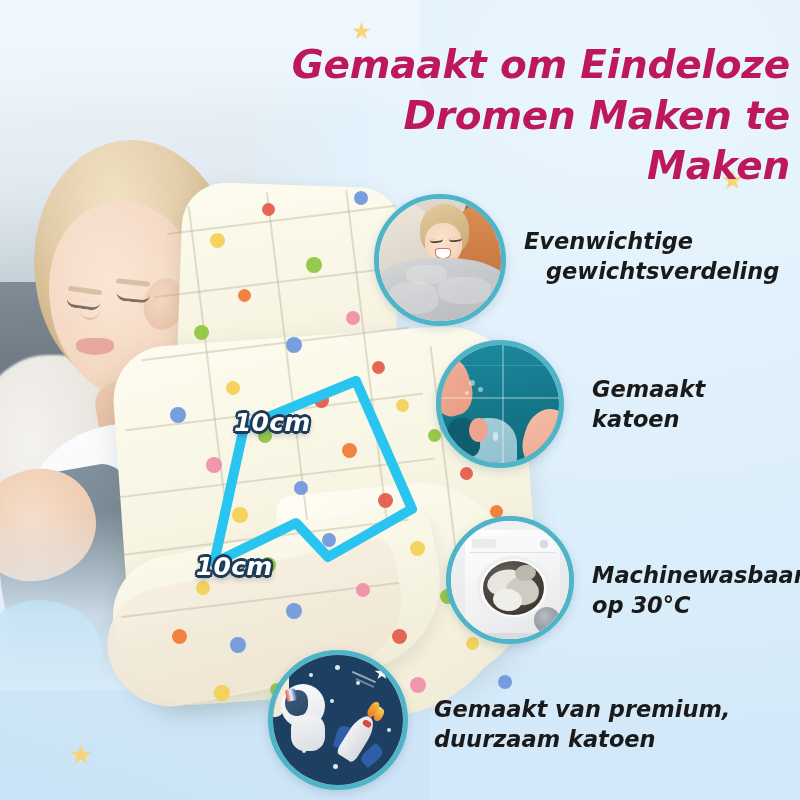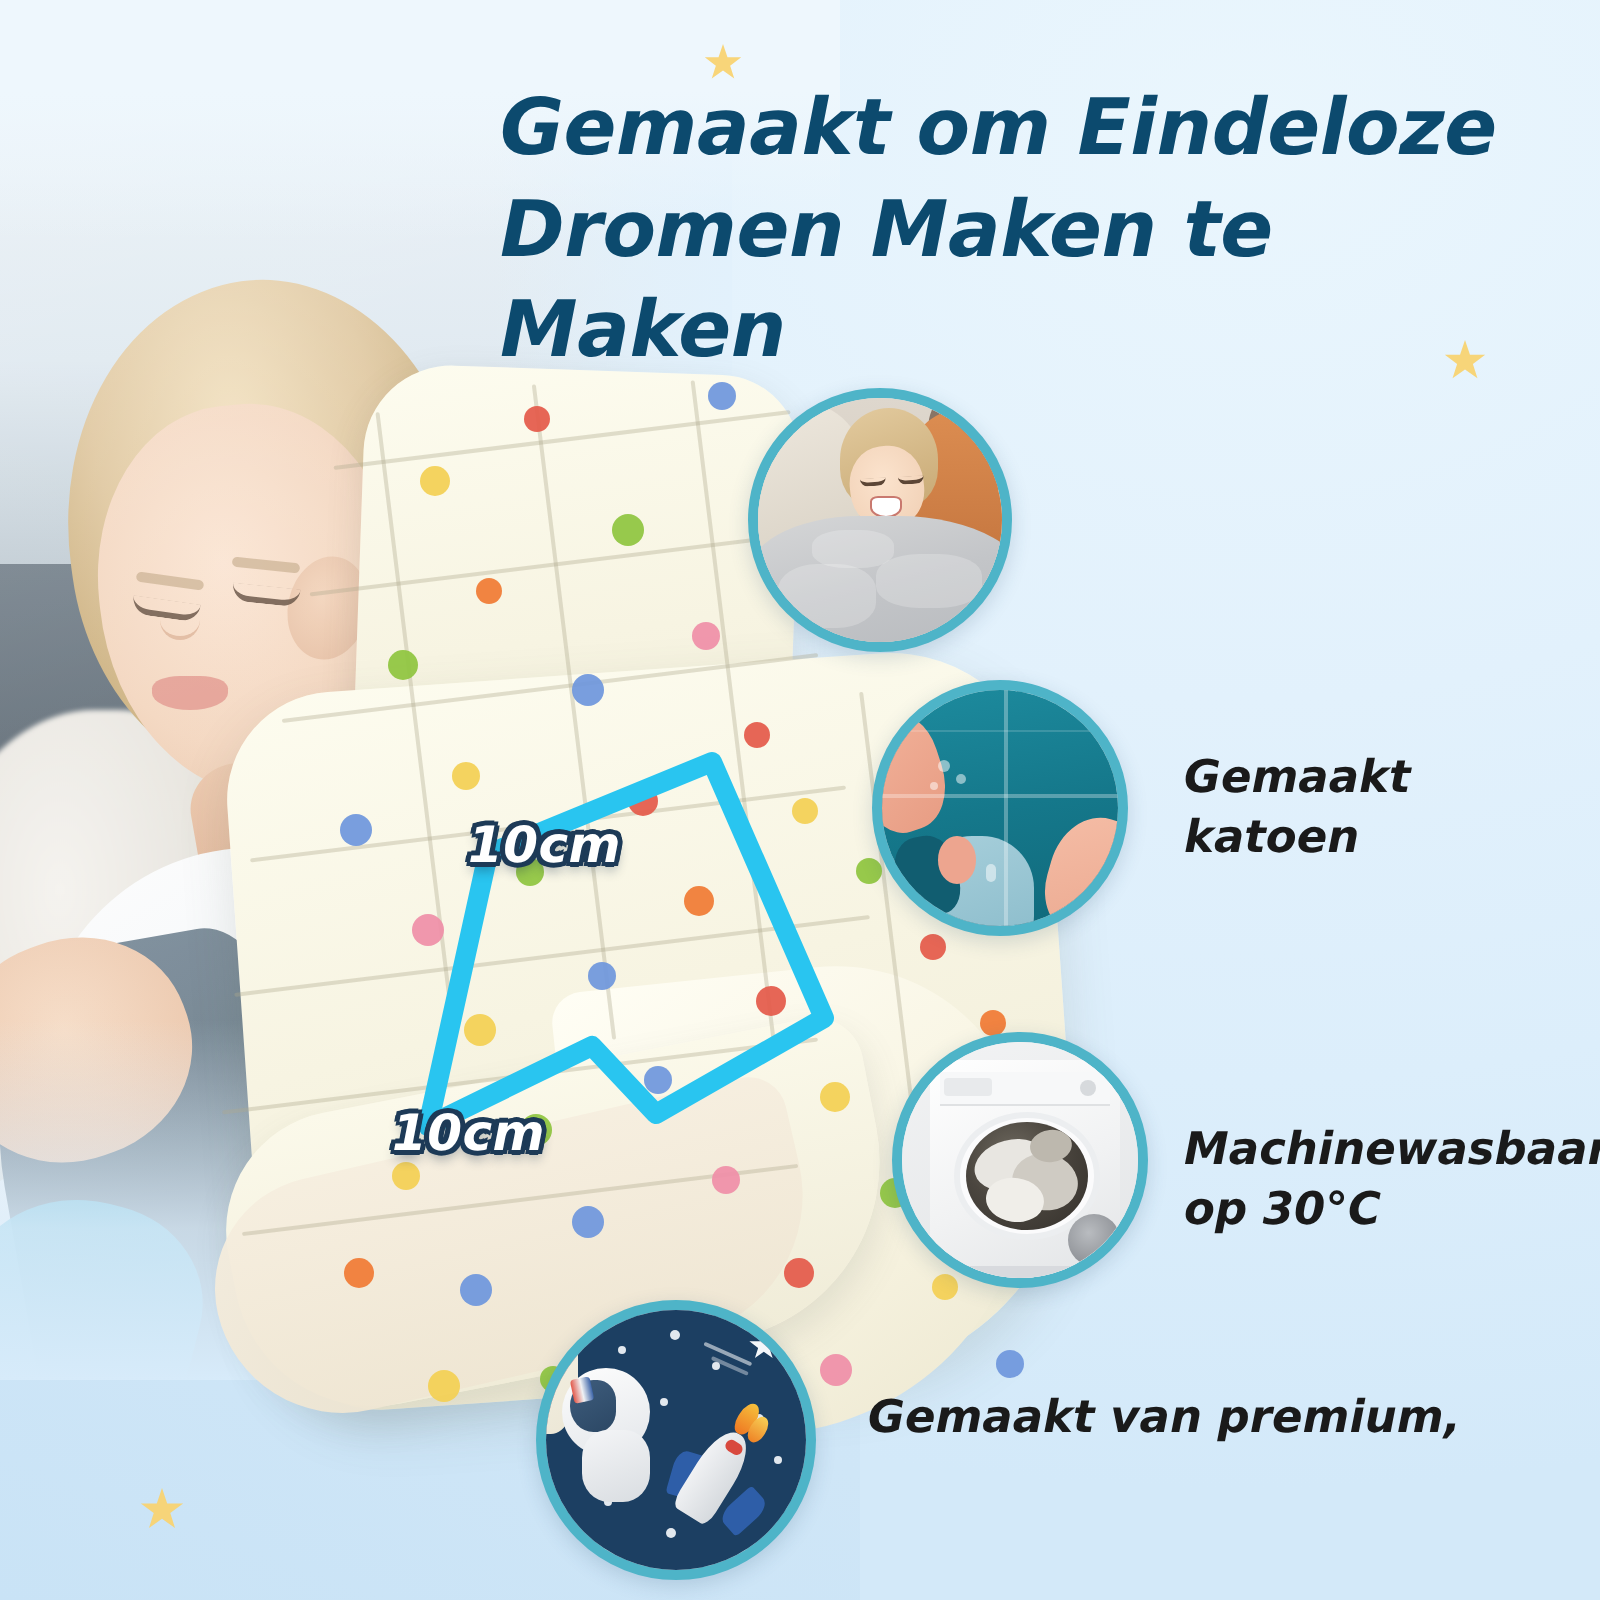--- a/index.html
+++ b/index.html
@@ -203,25 +203,25 @@
     letter-spacing:.2px;
     text-shadow:
       -2px -2px 0 #1d3a57, 2px -2px 0 #1d3a57, -2px 2px 0 #1d3a57, 2px 2px 0 #1d3a57,
       0 -2.6px 0 #1d3a57, 0 2.6px 0 #1d3a57, -2.6px 0 0 #1d3a57, 2.6px 0 0 #1d3a57,
       0 4px 6px rgba(20,45,70,.45);
   }
 
   
   .headline{
     position:absolute; left:250px; top:40px; width:540px; z-index:9;
-    text-align:left;
+    text-align:right;
     font-family:"DejaVu Sans", sans-serif;
     font-weight:bold; font-style:italic;
     font-size:39px; line-height:1.30;
-    color:#0c4a6e;
+    color:#be185d;
     letter-spacing:-.2px;
   }
   .headline span{ display:block; }
 
   
   .feature-circle{
     position:absolute; border-radius:50%; z-index:8;
     border:5px solid #4eb4c8;
     overflow:hidden;
     background:#e8eef2;
@@ -429,20 +429,24 @@
       <div class="c1-face"></div>
       <div class="c1-eye" style="left:42%; top:33%; transform:rotate(-4deg);"></div>
       <div class="c1-eye" style="left:57%; top:32%; transform:rotate(-4deg);"></div>
       <div class="c1-mouth"></div>
       <div class="c1-blanket"></div>
       <div class="c1-bl-fold" style="left:8%;  bottom:6%;  width:40%; height:26%;"></div>
       <div class="c1-bl-fold" style="left:48%; bottom:14%; width:44%; height:22%;"></div>
       <div class="c1-bl-fold" style="left:22%; bottom:30%; width:34%; height:16%;"></div>
     </div>
   </div>
+  <div class="feature-label" style="left:524px; top:226px;">
+    <span>Evenwichtige</span>
+    <span class="indent">gewichtsverdeling</span>
+  </div>
 
   <div class="feature-circle" style="left:436px; top:340px; width:128px; height:128px;">
     <div class="fc-inner">
       <div class="c2-bg"></div>
       <div class="c2-peach1"></div>
       <div class="c2-peach2"></div>
       <div class="c2-lblue"></div>
       <div class="c2-navy"></div>
       <div class="c2-oval"></div>
       <div class="c2-stitch" style="left:0; top:44%; width:100%; height:1.6px;"></div>
@@ -510,15 +514,16 @@
         <div class="c4-rk-fin" style="right:2%; top:44%; transform:rotate(16deg) scaleX(-1);"></div>
         <div class="c4-rk-body"></div>
         <div class="c4-rk-red"></div>
         <div class="c4-flame" style="left:30%; top:-18%; width:18%; height:28%; background:linear-gradient(180deg,#f5c03c 0%,#ef7722 100%);"></div>
         <div class="c4-flame" style="left:46%; top:-14%; width:16%; height:24%; background:linear-gradient(180deg,#f7cf55 0%,#ee8326 100%);"></div>
       </div>
     </div>
   </div>
   <div class="feature-label" style="left:434px; top:694px;">
     <span>Gemaakt van premium,</span>
+    <span>duurzaam katoen</span>
   </div>
 
 </div>
 
 </body></html>

